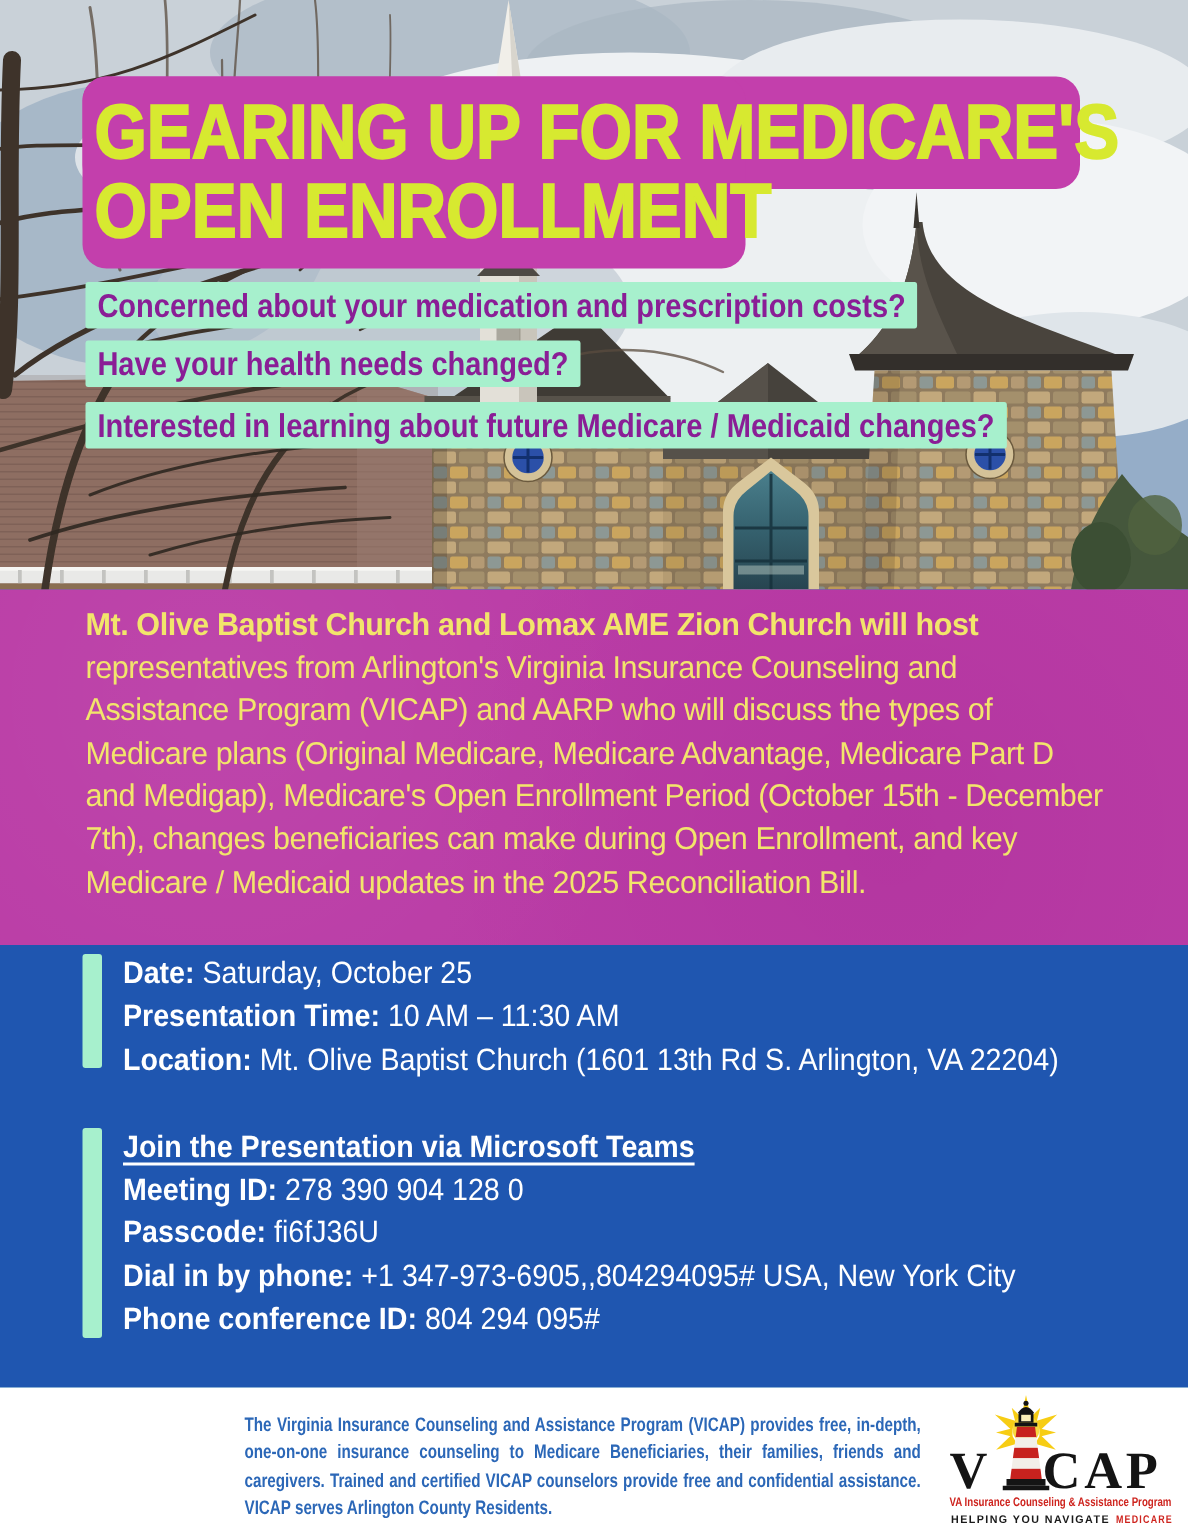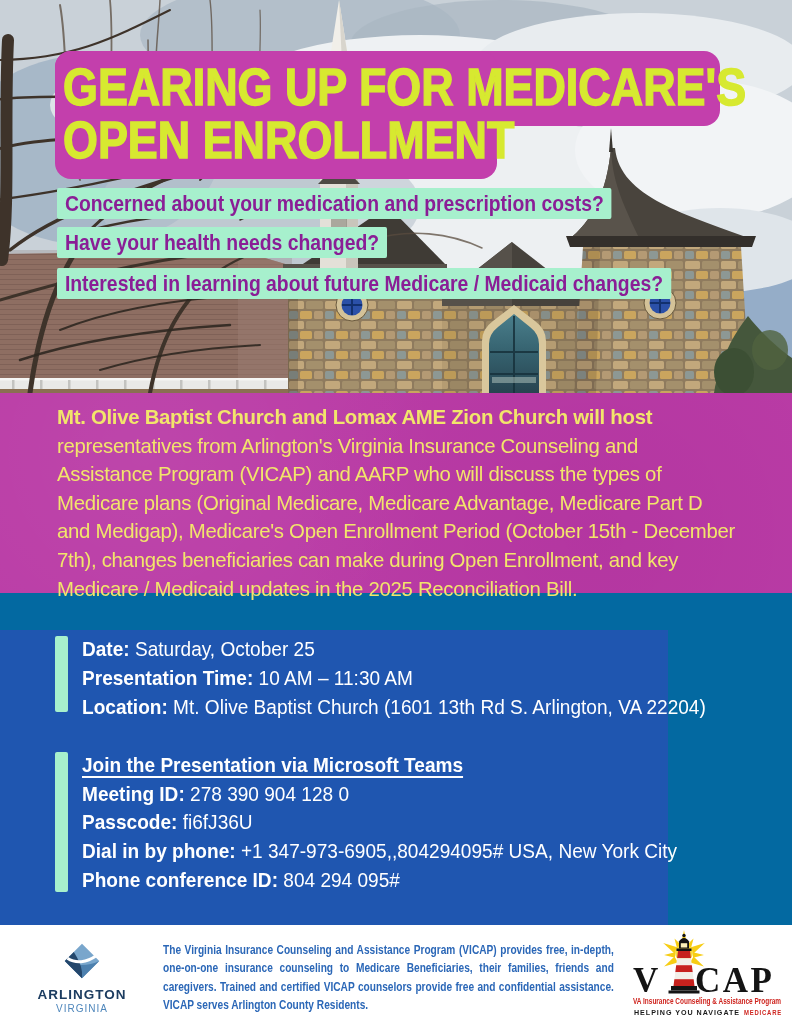--- a/index.html
+++ b/index.html
@@ -19,29 +19,29 @@
   .title-line.t1{left:63px;top:62px;}
   .title-line.t2{left:63px;top:115px;}
 
   
   .q{position:absolute;left:57px;background:#A7F0CD;color:#8A1E96;font-weight:700;
      font-size:22px;line-height:31px;padding:0 9px;white-space:nowrap;border-radius:2px;
      transform:scaleX(.88);transform-origin:left top;}
   .q.q1{top:188px;} .q.q2{top:227px;} .q.q3{top:268px;}
 
   
-  .magenta-band{position:absolute;left:0;top:393px;width:792px;height:200px;background:#BA3CA6;
+  .magenta-band{position:absolute;left:0;top:393px;width:792px;height:237px;background:#BA3CA6;
     background-image:radial-gradient(circle at 18% 30%,rgba(255,255,255,.05),transparent 45%),
                      radial-gradient(circle at 75% 70%,rgba(120,0,110,.10),transparent 50%);}
   .ann{position:absolute;left:57px;top:10px;color:#F2E56B;font-size:21px;line-height:28.6px;
        letter-spacing:-.3px;white-space:nowrap;transform:scaleX(.97);transform-origin:left top;}
   .ann .b{font-weight:700;}
 
   
-  .blue-band{position:absolute;left:0;top:630px;width:668px;height:295px;background:#1F56B0;}
+  .blue-band{position:absolute;left:0;top:630px;width:792px;height:295px;background:#1F56B0;}
   .accent-bar{position:absolute;left:55px;width:13px;background:#A7F0CD;border-radius:2px;}
   .bar1{top:6px;height:76px;}
   .bar2{top:122px;height:140px;}
   .rows{position:absolute;left:82px;color:#fff;font-size:20.5px;line-height:29px;
         white-space:nowrap;transform:scaleX(.93);transform-origin:left top;}
   .rows.info{top:4px;}
   .rows.teams{top:121px;line-height:28.7px;}
   .rows .lbl{font-weight:700;}
   .teams-heading{font-weight:700;text-decoration:underline;text-underline-offset:4px;
                  text-decoration-thickness:2px;}
@@ -261,30 +261,20 @@
       <div class="teams-heading">Join the Presentation via Microsoft Teams</div>
       <div><span class="lbl">Meeting ID:</span> <span>278 390 904 128 0</span></div>
       <div><span class="lbl">Passcode:</span> <span>fi6fJ36U</span></div>
       <div><span class="lbl">Dial in by phone:</span> <span>+1 347-973-6905,,804294095# USA, New York City</span></div>
       <div><span class="lbl">Phone conference ID:</span> <span>804 294 095#</span></div>
     </div>
   </div>
 
   <div class="footer">
 
-    <div class="arl">
-      <svg width="40" height="40" viewBox="0 0 44 44">
-        <polygon points="22,3 41,22 22,41 3,22" fill="#79a6cc"></polygon>
-        <path d="M3,22 L22,41 L41,22 C30,28 12,28 3,22 Z" fill="#4d80ae"></path>
-        <path d="M3,22 L13,12 C18,20 21,26 22,34 L22,41 Z" fill="#24476c"></path>
-        <path d="M6,19 C15,25 27,24 38,16" stroke="#ffffff" stroke-width="3.2" fill="none"></path>
-      </svg>
-      <div class="arl-name">ARLINGTON</div>
-      <div class="arl-state">VIRGINIA</div>
-    </div>
 
     <div class="footer-paragraph">The Virginia Insurance Counseling and Assistance Program (VICAP) provides free, in-depth, one-on-one insurance counseling to Medicare Beneficiaries, their families, friends and caregivers. Trained and certified VICAP counselors provide free and confidential assistance. VICAP serves Arlington County Residents.</div>
 
     <div class="vicap">
       <svg width="160" height="92" viewBox="0 0 160 92">
 
         <g transform="translate(56,26)" fill="#F7CD14">
           <g>
               <polygon points="0,-25 3.4,-9 -3.4,-9"></polygon>
             </g>

